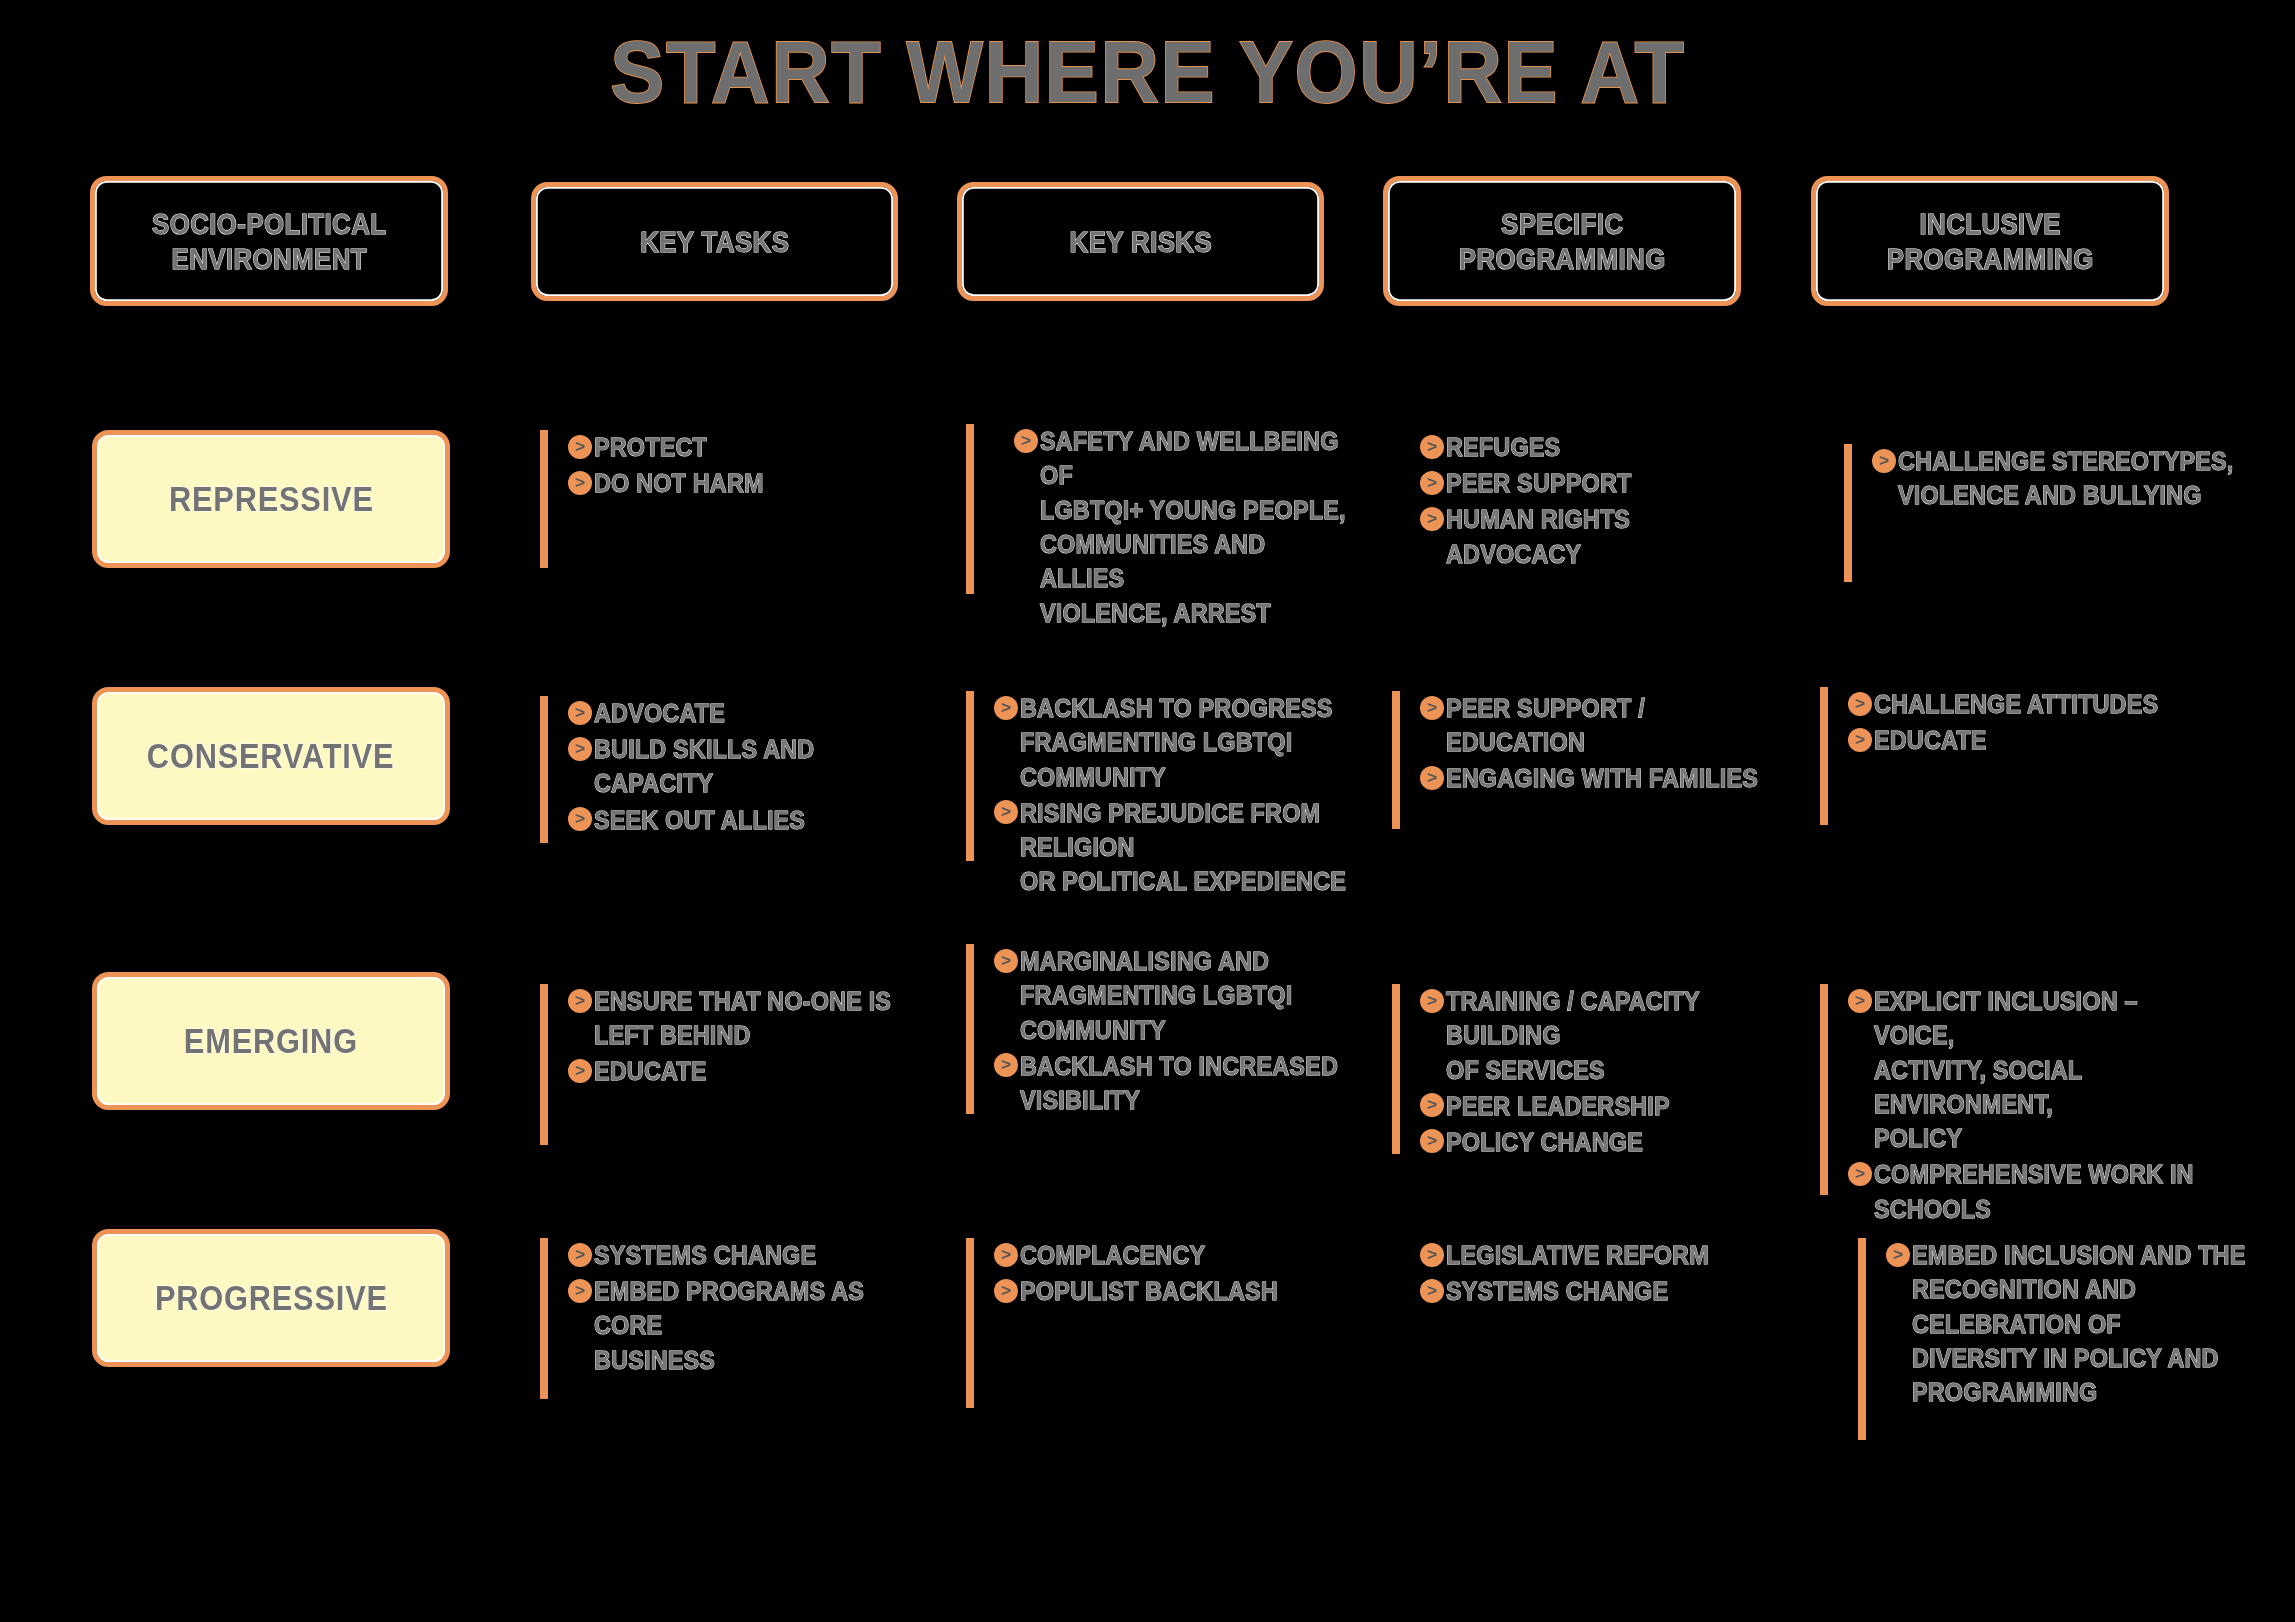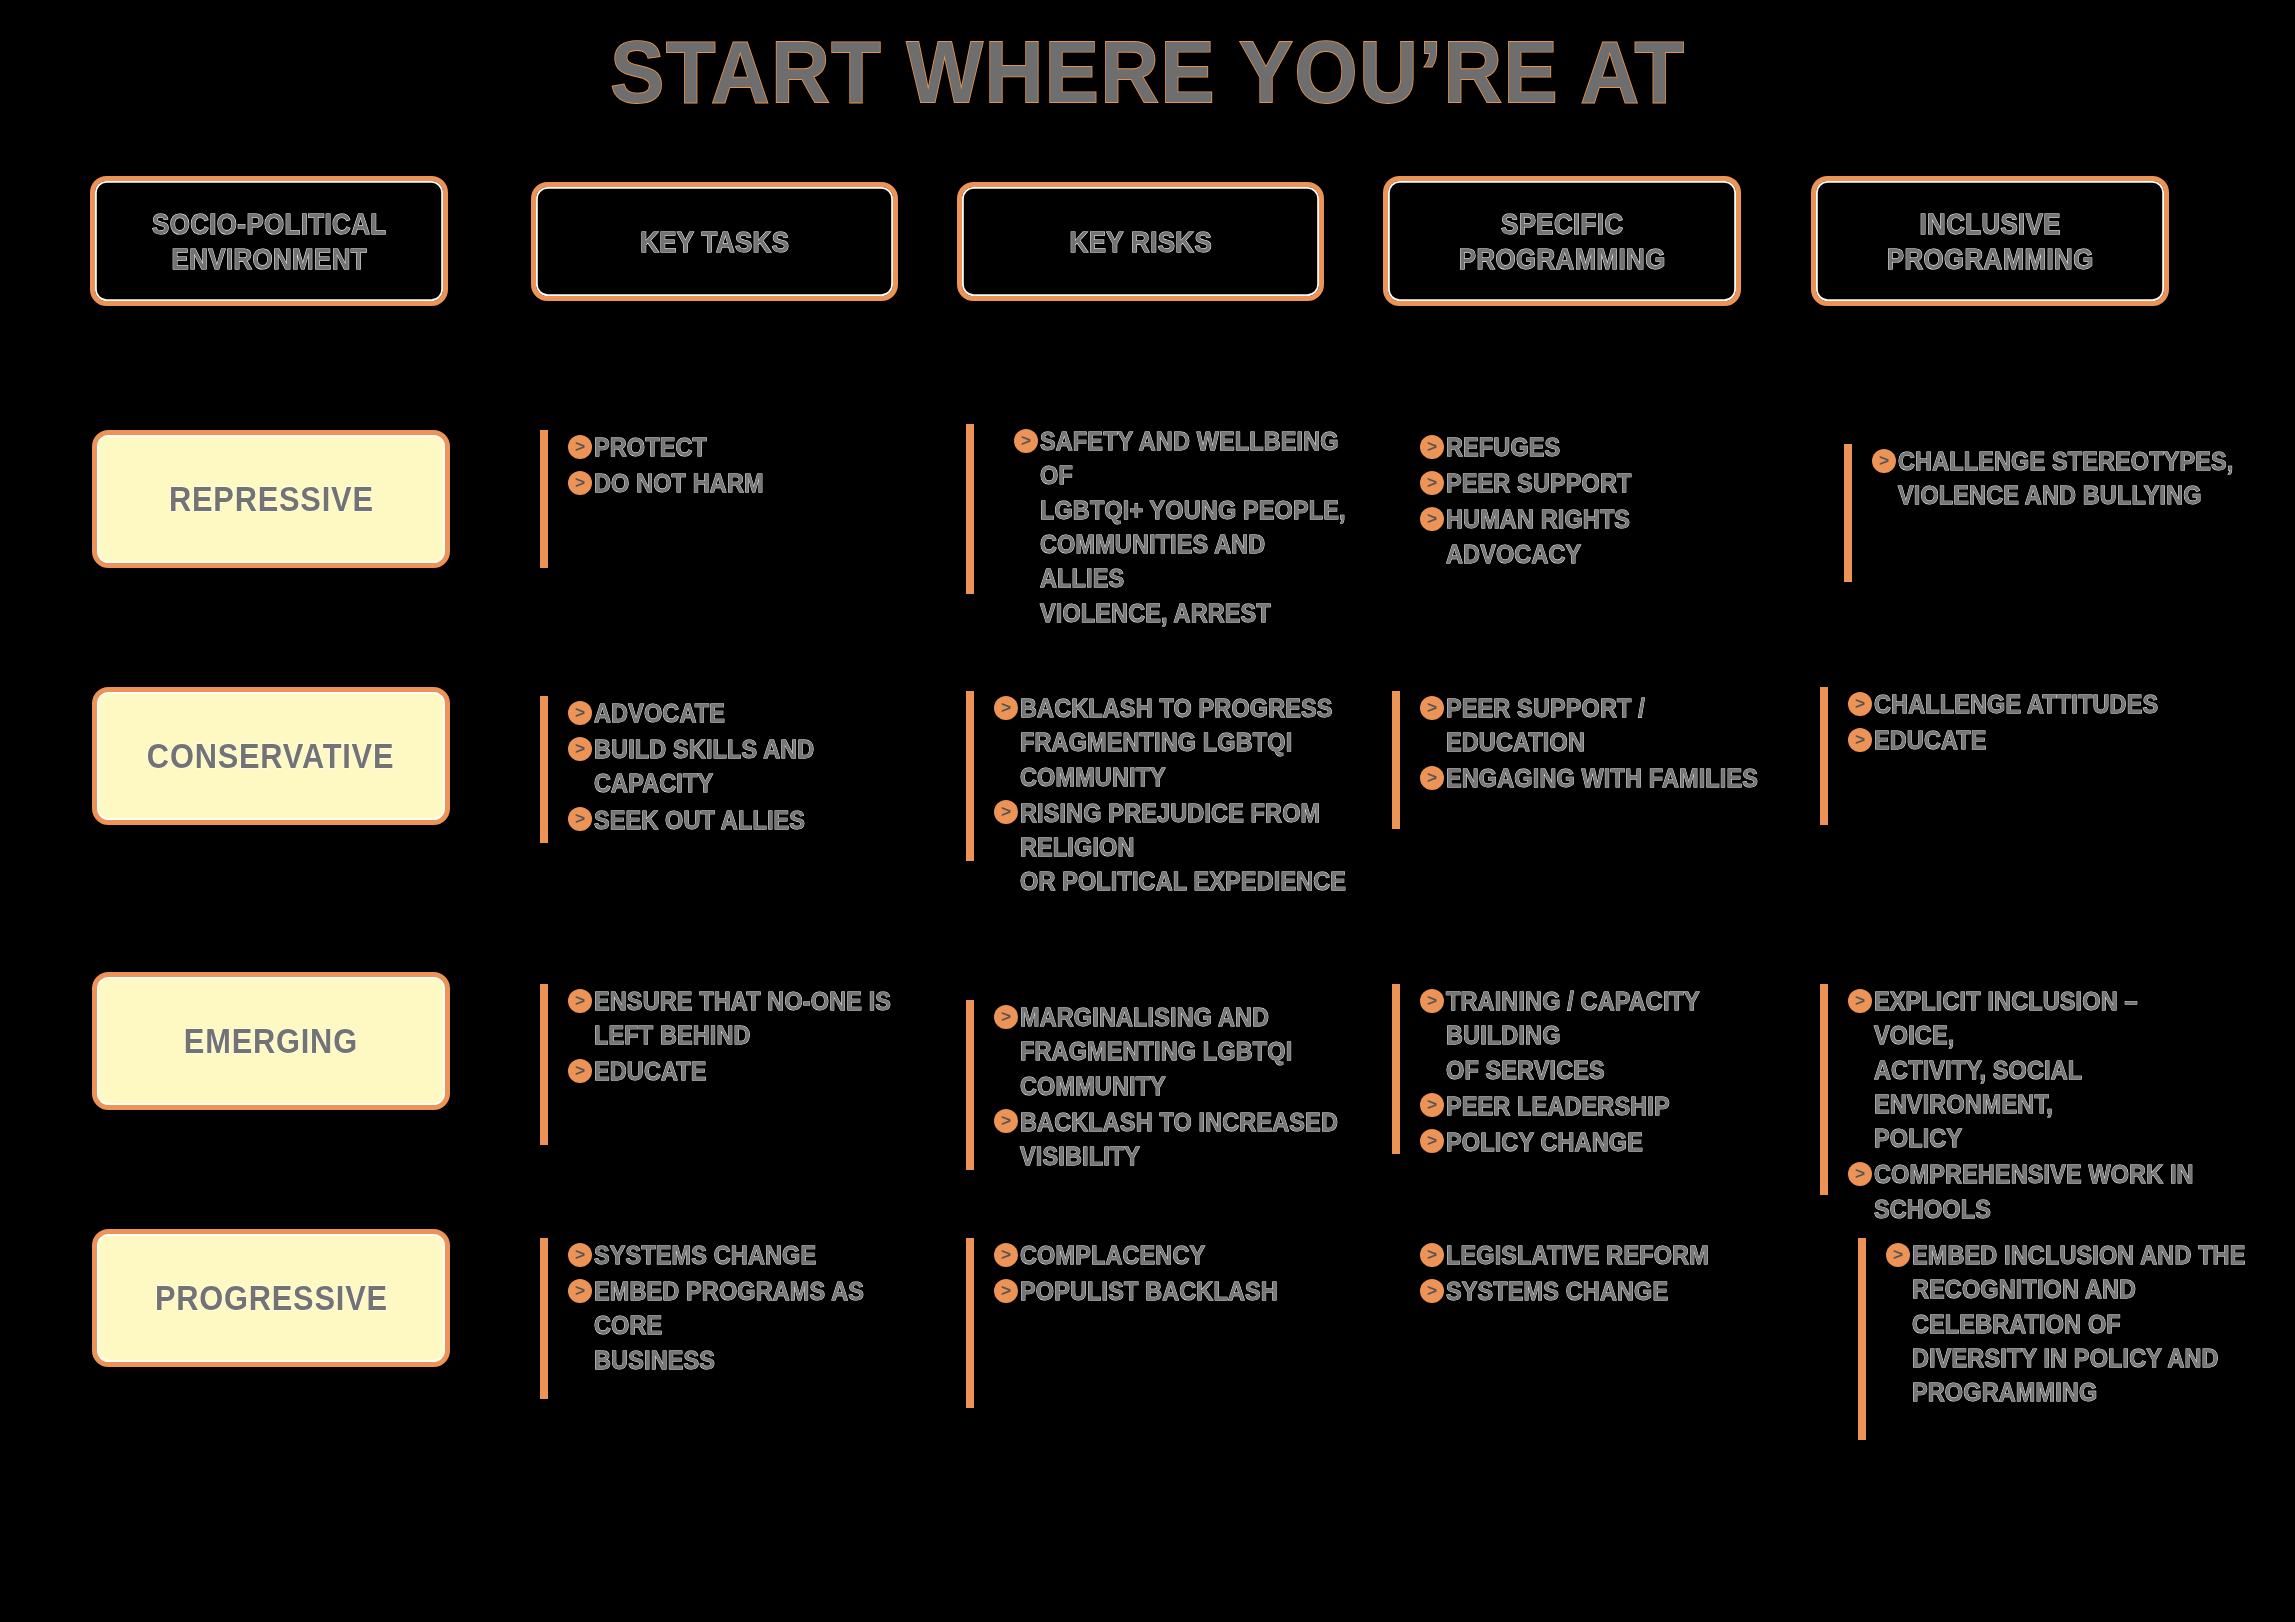--- a/index.html
+++ b/index.html
@@ -265,21 +265,21 @@
     <div class="bullet-row">
       <span class="bullet-icon"></span>
       <span class="bullet-text">ENSURE THAT NO-ONE IS
 LEFT BEHIND</span>
     </div>
     <div class="bullet-row">
       <span class="bullet-icon"></span>
       <span class="bullet-text">EDUCATE</span>
     </div>
   </div>
-<div class="cell" style="left:966px; top:1000px; width:432px; height:170px;">
+<div class="cell" style="left:966px; top:944px; width:432px; height:170px;">
     <div class="bullet-row">
       <span class="bullet-icon"></span>
       <span class="bullet-text">MARGINALISING AND
 FRAGMENTING LGBTQI COMMUNITY</span>
     </div>
     <div class="bullet-row">
       <span class="bullet-icon"></span>
       <span class="bullet-text">BACKLASH TO INCREASED
 VISIBILITY</span>
     </div>

